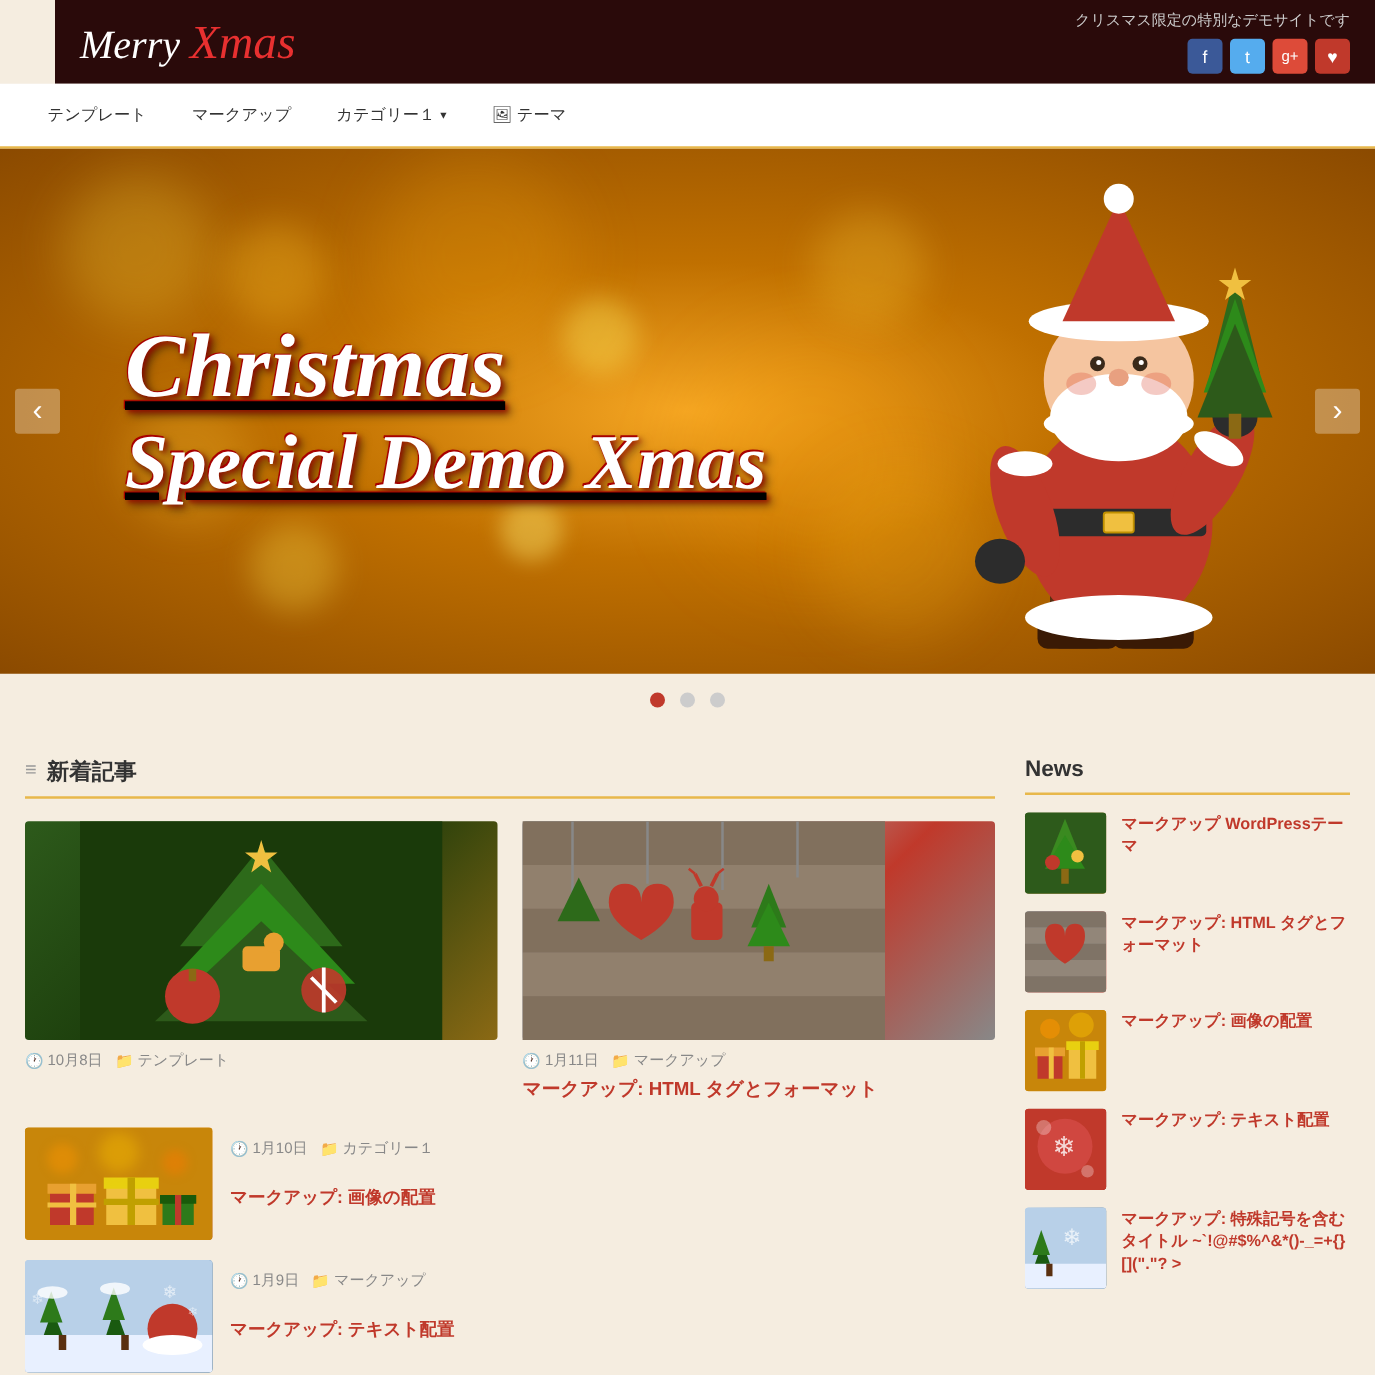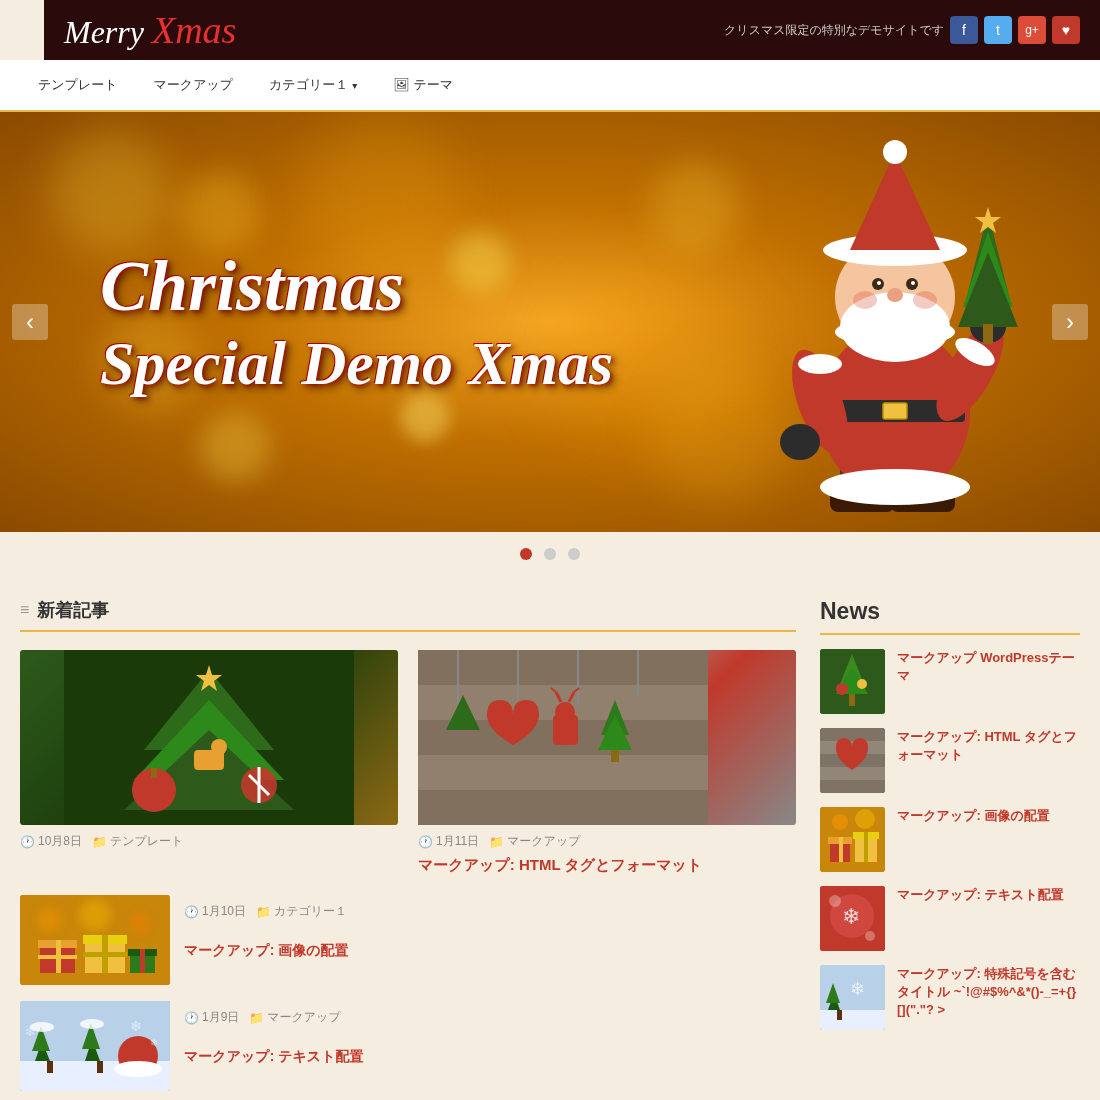--- a/index.html
+++ b/index.html
@@ -3,37 +3,37 @@
   <meta charset="utf-8">
   <style>
     * { margin: 0; padding: 0; box-sizing: border-box; }
     body { font-family: 'Helvetica Neue', Arial, sans-serif; background: #f5ede0; width: 1100px; min-height: 1100px; overflow-x: hidden; }
 
     
     #header { background: #2a0a0a; display: flex; align-items: center; justify-content: space-between; padding: 8px 20px; margin-left: 44px; }
     #site-logo { font-family: Georgia, serif; font-size: 32px; color: #fff; font-style: italic; }
     #site-logo span.merry { color: #fff; font-style: italic; }
     #site-logo span.xmas { color: #e83030; font-style: italic; font-size: 38px; }
-    #header-right { display: flex; flex-direction: row; align-items: center; gap: 6px; }
+    #header-right { display: flex; flex-direction: column; align-items: flex-end; gap: 6px; }
     #header-tagline { color: #ccc; font-size: 12px; }
     #social-icons { display: flex; gap: 6px; }
     .social-icon { width: 28px; height: 28px; border-radius: 4px; display: flex; align-items: center; justify-content: center; font-size: 14px; color: #fff; cursor: pointer; }
     .social-icon.fb { background: #3b5998; }
     .social-icon.tw { background: #55acee; }
     .social-icon.gp { background: #dd4b39; }
     .social-icon.heart { background: #c0392b; }
 
     
     #nav { background: #fff; border-bottom: 2px solid #e8b84b; padding: 0 20px; display: flex; align-items: center; gap: 0; }
     .nav-item { padding: 16px 18px; font-size: 13px; color: #333; cursor: pointer; text-decoration: none; display: flex; align-items: center; gap: 4px; }
     .nav-item .arrow { font-size: 10px; }
 
     
     #hero { width: 100%; height: 420px; position: relative; overflow: hidden; background: radial-gradient(ellipse at center, #f5a623 0%, #c07000 40%, #8b4a00 100%); display: flex; align-items: center; justify-content: center; }
-    #hero-text { position: absolute; left: 100px; top: 50%; transform: translateY(-50%); z-index: 2; }
+    #hero-text { position: absolute; left: 100px; top: 50%; transform: translateY(-50%); z-index: 2; text-decoration: underline; }
     #hero-text-inner { font-family: Georgia, 'Times New Roman', serif; font-style: italic; }
     #hero-title-line1 { font-size: 72px; color: #fff; text-shadow: 2px 2px 4px rgba(150,0,0,0.8), -1px -1px 0 #a00, 4px 4px 8px rgba(0,0,0,0.5); font-weight: bold; display: block; }
     #hero-title-line2 { font-size: 62px; color: #fff; text-shadow: 2px 2px 4px rgba(150,0,0,0.8), -1px -1px 0 #a00, 4px 4px 8px rgba(0,0,0,0.5); font-weight: bold; display: block; }
     #santa-figure { position: absolute; right: 30px; bottom: 0; z-index: 3; width: 340px; height: 400px; }
     .prev-btn, .next-btn { position: absolute; top: 50%; transform: translateY(-50%); background: rgba(255,255,255,0.3); border: none; color: #fff; font-size: 24px; width: 36px; height: 36px; cursor: pointer; border-radius: 3px; z-index: 5; display: flex; align-items: center; justify-content: center; }
     .prev-btn { left: 12px; }
     .next-btn { right: 12px; }
 
     
     #slider-dots { text-align: center; padding: 14px 0; background: #f5ede0; }
@@ -61,21 +61,21 @@
     .article-list-item { display: flex; gap: 14px; margin-bottom: 16px; align-items: flex-start; cursor: pointer; }
     .article-list-thumb { width: 150px; height: 90px; flex-shrink: 0; border-radius: 3px; overflow: hidden; }
     .article-list-content { flex: 1; }
     .article-list-title { font-size: 14px; color: #c0392b; font-weight: bold; margin-top: 22px; }
 
     
     #search-box { display: flex; border: 1px solid #ccc; border-radius: 3px; overflow: hidden; margin-bottom: 24px; background: #fff; }
     #search-input { flex: 1; border: none; padding: 10px 12px; font-size: 14px; outline: none; background: transparent; }
     #search-btn { background: #fff; border: none; padding: 8px 12px; cursor: pointer; color: #555; font-size: 18px; }
 
-    .sidebar-section-title { font-size: 23px; font-weight: bold; color: #333; border-bottom: 2px solid #e8b84b; padding-bottom: 8px; margin-bottom: 14px; }
+    .sidebar-section-title { font-size: 18px; font-weight: bold; color: #333; border-bottom: 2px solid #e8b84b; padding-bottom: 8px; margin-bottom: 14px; }
     .news-item { display: flex; gap: 12px; margin-bottom: 14px; align-items: flex-start; cursor: pointer; }
     .news-thumb { width: 65px; height: 65px; flex-shrink: 0; border-radius: 3px; overflow: hidden; }
     .news-text { flex: 1; font-size: 13px; color: #c0392b; font-weight: bold; line-height: 1.4; }
 
     
     .img-ornament1 { background: linear-gradient(135deg, #2d5a1b 0%, #1a3a0a 50%, #8b6914 100%); }
     .img-ornament2 { background: linear-gradient(135deg, #888 0%, #aaa 30%, #c0392b 60%, #888 100%); }
     .img-gifts { background: linear-gradient(135deg, #c8860a 0%, #e8a020 50%, #c06010 100%); }
     .img-winter { background: linear-gradient(135deg, #b8d0e8 0%, #6090c0 50%, #2c6090 100%); }
     .img-news1 { background: linear-gradient(135deg, #2d5a1b 0%, #8b6914 100%); }

